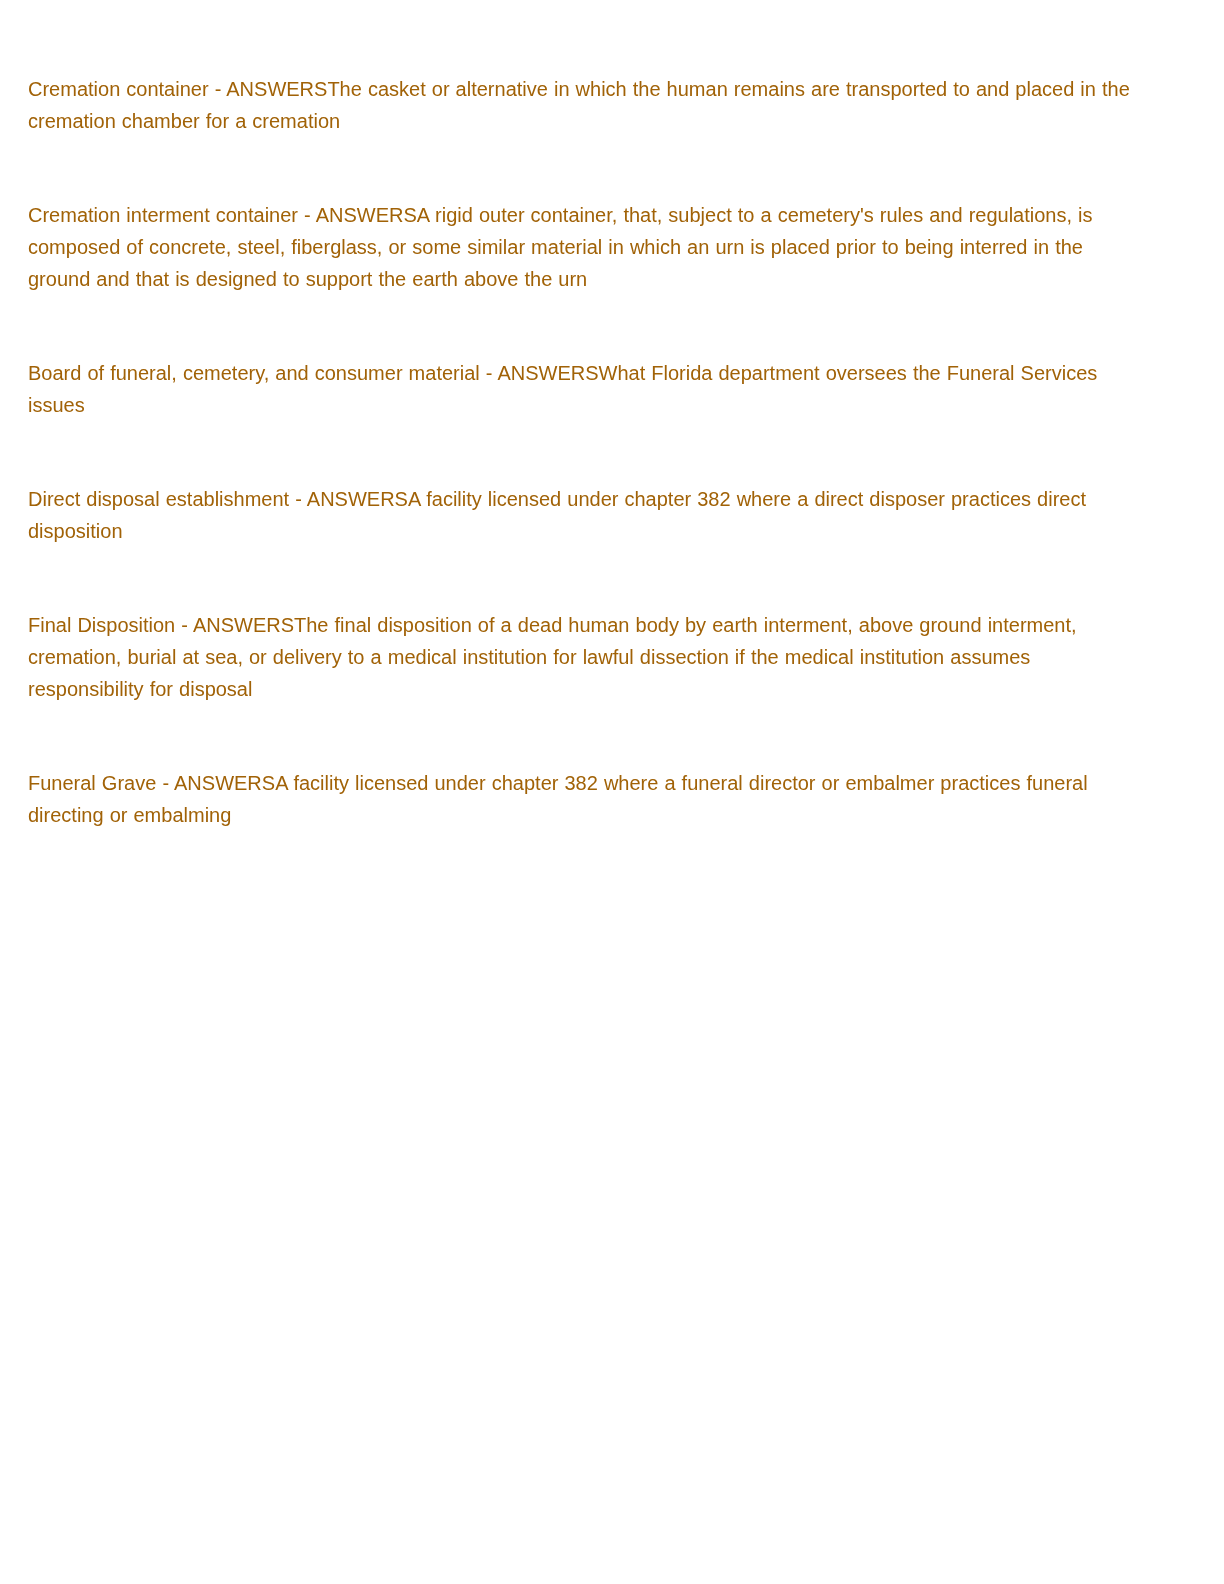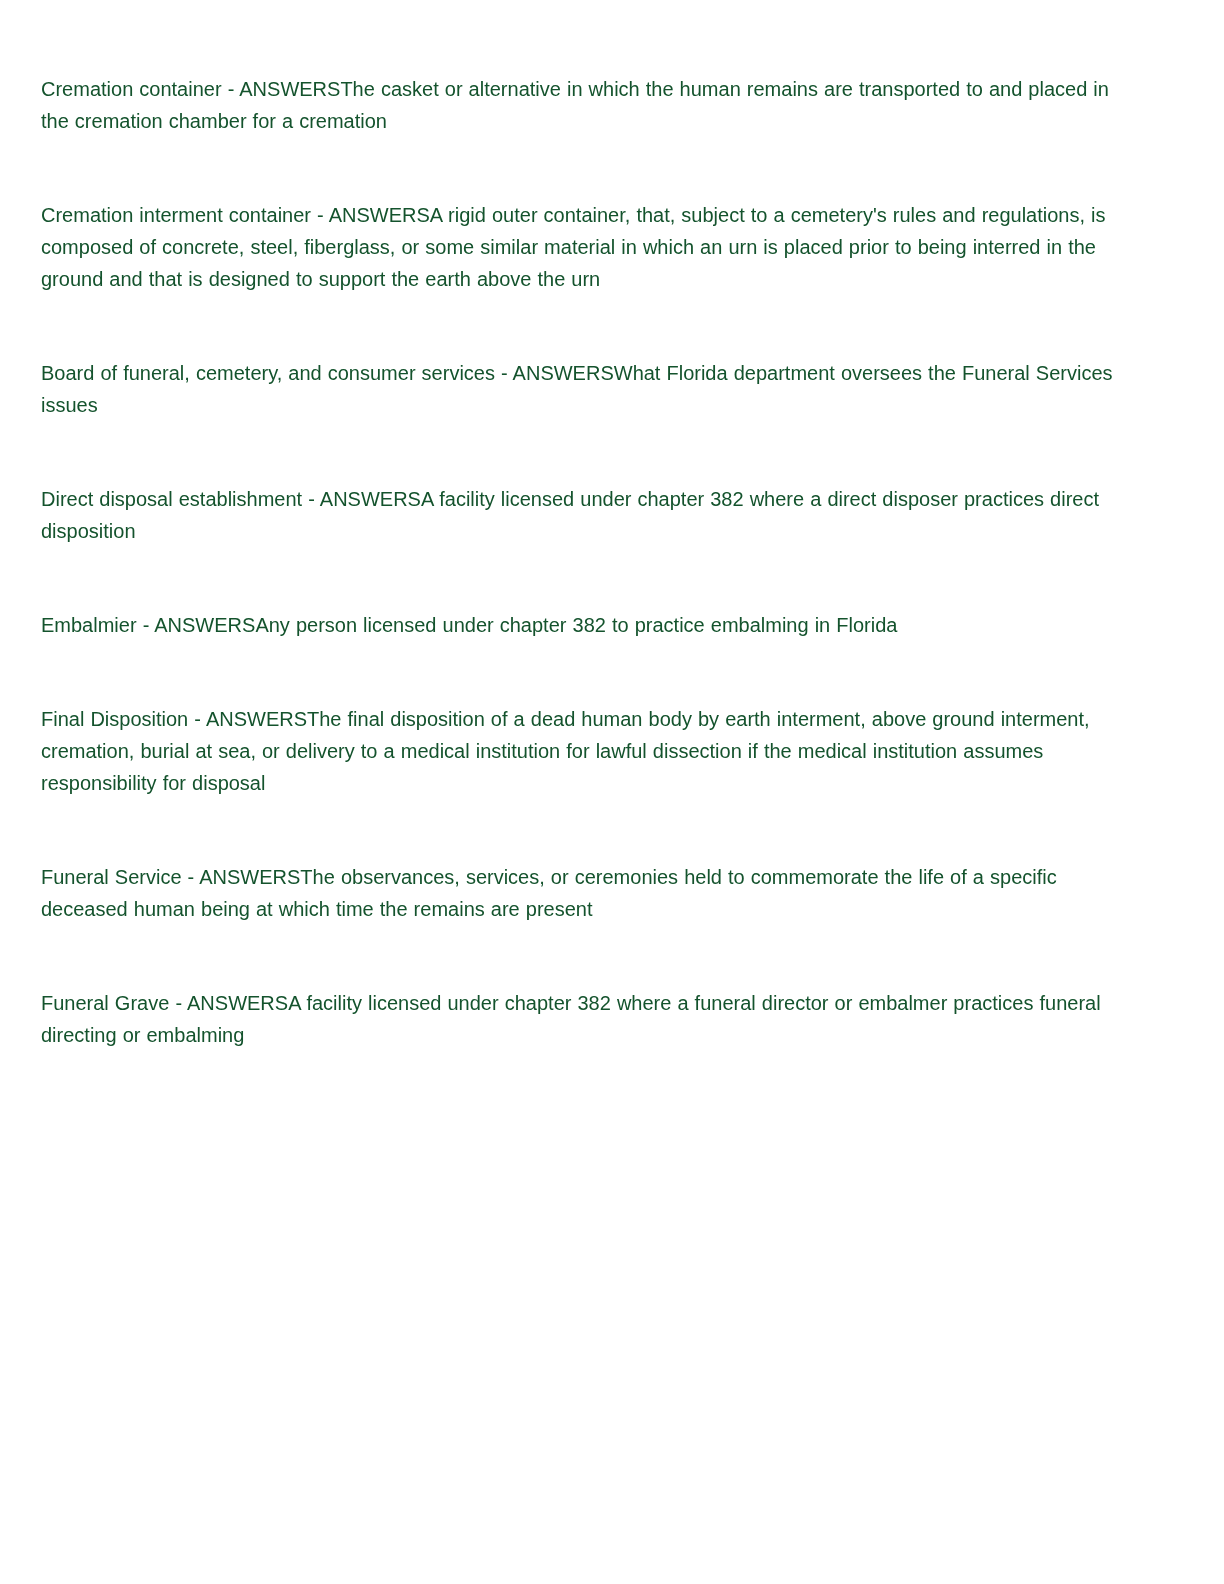--- a/index.html
+++ b/index.html
@@ -6,44 +6,42 @@
     margin: 0;
     padding: 0;
     background: #ffffff;
   }
   .page {
     position: relative;
     width: 1224px;
     height: 1584px;
     background: #ffffff;
     box-sizing: border-box;
-    padding: 73px 88px 0 41px;
+    padding: 73px 88px 0 28px;
     overflow: hidden;
     font-family: "Liberation Sans", sans-serif;
-    color: #14532d;
+    color: #a16207;
   }
   .doc p.card {
     margin: 0 0 62px 0;
     font-size: 20px;
     line-height: 32px;
     font-weight: 400;
     letter-spacing: 0;
     word-spacing: 0.5px;
   }
   .doc p.card span {
     white-space: pre-wrap;
   }
 </style>
 </head>
 <body>
 
 <div class="page">
   <div class="doc">
     <p class="card"><span>Cremation container</span><span> - ANSWERS</span><span>The casket or alternative in which the human remains are transported to and placed in the cremation chamber for a cremation</span></p>
     <p class="card"><span>Cremation interment container</span><span> - ANSWERS</span><span>A rigid outer container, that, subject to a cemetery's rules and regulations, is composed of concrete, steel, fiberglass, or some similar material in which an urn is placed prior to being interred in the ground and that is designed to support the earth above the urn</span></p>
-    <p class="card"><span>Board of funeral, cemetery, and consumer services</span><span> - ANSWERS</span><span>What Florida department oversees the Funeral Services issues</span></p>
+    <p class="card"><span>Board of funeral, cemetery, and consumer material</span><span> - ANSWERS</span><span>What Florida department oversees the Funeral Services issues</span></p>
     <p class="card"><span>Direct disposal establishment</span><span> - ANSWERS</span><span>A facility licensed under chapter 382 where a direct disposer practices direct disposition</span></p>
-    <p class="card"><span>Embalmier</span><span> - ANSWERS</span><span>Any person licensed under chapter 382 to practice embalming in Florida</span></p>
     <p class="card"><span>Final Disposition</span><span> - ANSWERS</span><span>The final disposition of a dead human body by earth interment, above ground interment, cremation, burial at sea, or delivery to a medical institution for lawful dissection if the medical institution assumes responsibility for disposal</span></p>
-    <p class="card"><span>Funeral Service</span><span> - ANSWERS</span><span>The observances, services, or ceremonies held to commemorate the life of a specific deceased human being at which time the remains are present</span></p>
     <p class="card"><span>Funeral Grave</span><span> - ANSWERS</span><span>A facility licensed under chapter 382 where a funeral director or embalmer practices funeral directing or embalming</span></p>
   </div>
 </div>
 
 </body></html>

